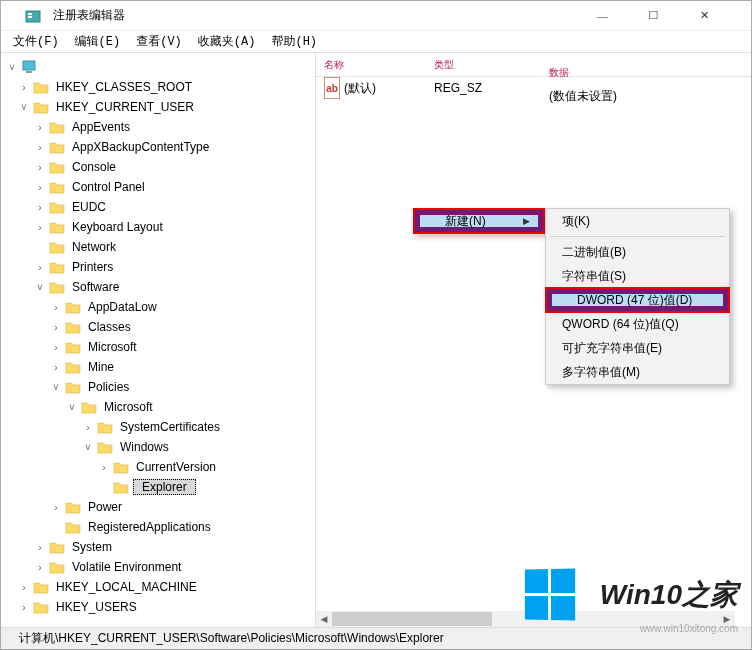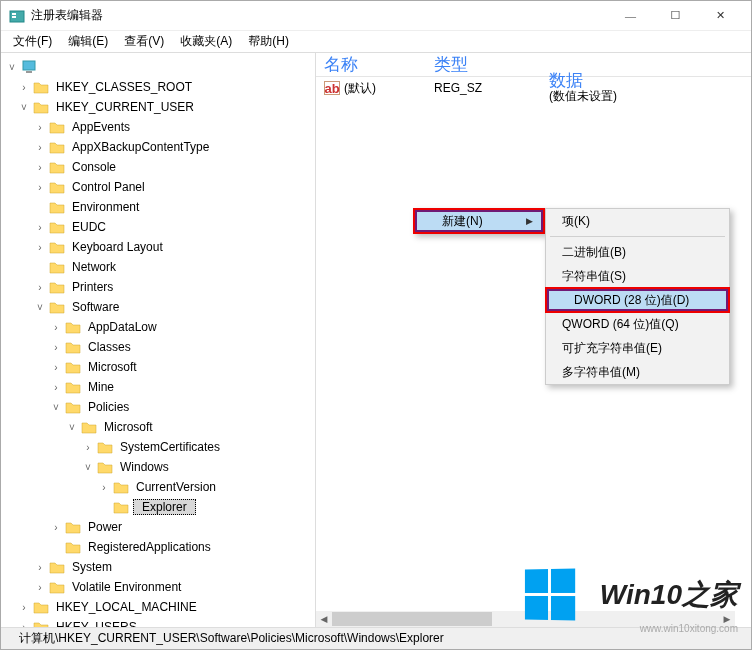--- a/index.html
+++ b/index.html
@@ -1,27 +1,27 @@
 <!DOCTYPE html>
 <html><head>
 <meta charset="utf-8">
 <style>
 * { margin: 0; padding: 0; box-sizing: border-box; }
 body { font-family: "Microsoft YaHei", "Segoe UI", sans-serif; font-size: 12px; background: #fff; color: #000; width: 752px; height: 650px; overflow: hidden; position: relative; }
 .window { width: 752px; height: 650px; border: 1px solid #aaa; display: flex; flex-direction: column; background: #fff; }
-.titlebar { height: 30px; display: flex; align-items: center; padding: 0 8px; background: #fff; border-bottom: 1px solid #eee; }
+.titlebar { height: 30px; display: flex; align-items: center; padding: 0 24px; background: #fff; border-bottom: 1px solid #eee; gap: 6px; }
 .titlebar .icon { width: 16px; height: 16px; margin-right: 6px; }
 .titlebar .title { flex: 1; font-size: 12px; }
 .titlebar .ctrl { width: 45px; height: 28px; display: flex; align-items: center; justify-content: center; font-family: "Segoe UI Symbol"; font-size: 11px; color: #333; }
 .menubar { height: 22px; display: flex; align-items: center; padding: 0 4px; background: #fff; border-bottom: 1px solid #ddd; }
-.menubar .menu { padding: 2px 8px; }
+.menubar .menu { padding: 2px 8px; font-family: Liberation Mono, monospace; }
 .content { flex: 1; display: flex; min-height: 0; }
 .tree-pane { width: 315px; border-right: 1px solid #ddd; overflow: auto; padding: 4px 0; }
 .list-pane { flex: 1; display: flex; flex-direction: column; position: relative; }
-.list-header { height: 24px; display: flex; align-items: flex-start; border-bottom: 1px solid #e5e5e5; font-size: 17px; color: #3b82f6; }
+.list-header { height: 24px; display: flex; align-items: center; border-bottom: 1px solid #e5e5e5; font-size: 10px; color: #be185d; }
 .col { padding: 0 8px; }
 .col1 { width: 110px; }
 .col2 { width: 115px; }
 .col3 { flex: 1; margin-top: 16px; }
 .list-body { flex: 1; position: relative; overflow: auto; }
 .list-row { height: 22px; display: flex; align-items: center; }
 .list-row .col { display: flex; align-items: center; gap: 4px; }
 .tree-item { white-space: nowrap; }
 .tree-row { height: 20px; display: flex; align-items: center; padding-right: 6px; }
 .tree-row .tw { width: 14px; height: 14px; display: inline-flex; align-items: center; justify-content: center; color: #666; font-size: 10px; margin-right: 2px; cursor: pointer; }
@@ -29,34 +29,34 @@
 .tree-row .lbl { padding: 1px 3px; }
 .tree-row.selected .lbl { background: #d8d8d8; border: 1px dotted #000; padding: 0 8px; }
 .folder { fill: #ffd96a; stroke: #cca72d; stroke-width: 0.5; }
 .statusbar { height: 22px; border-top: 1px solid #ddd; padding: 2px 18px; font-size: 12px; display: flex; align-items: center; background: #f0f0f0; }
 .scrollbar-h { position: absolute; bottom: 0; left: 0; right: 16px; height: 16px; background: #f0f0f0; display: flex; align-items: center; }
 .scrollbar-h .thumb { position: absolute; left: 16px; width: 160px; height: 14px; top: 1px; background: #cdcdcd; }
 .scrollbar-h .arr { width: 16px; height: 16px; display: flex; align-items: center; justify-content: center; color: #666; font-size: 9px; }
 .scrollbar-h .arr.r { position: absolute; right: 0; }
 .context-menu { position: absolute; background: #f2f2f2; border: 1px solid #ccc; box-shadow: 3px 3px 6px rgba(0,0,0,0.25); font-size: 12px; z-index: 10; }
 .context-menu .cm-item { height: 24px; display: flex; align-items: center; padding: 0 18px 0 16px; white-space: nowrap; position: relative; }
-.context-menu .cm-item.highlight { background: #bcdcf4; border: 3px solid #701a75; padding: 0 17px 0 25px; }
+.context-menu .cm-item.highlight { background: #bcdcf4; border: 6px solid #701a75; padding: 0 17px 0 25px; }
 .context-menu .cm-item.red-box { outline: 2px solid #e00; outline-offset: -1px; }
 .context-menu .cm-sep { height: 1px; background: #d0d0d0; margin: 3px 4px; }
 .context-menu .cm-arrow { position: absolute; right: 8px; font-size: 9px; color: #333; }
 .cm1 { left: 413px; top: 208px; width: 132px; }
 .cm2 { left: 545px; top: 208px; width: 185px; }
 .watermark { position: absolute; right: 14px; bottom: 30px; display: flex; align-items: center; gap: 25px; z-index: 5; }
 .watermark .winlogo { display: grid; grid-template-columns: 24px 24px; grid-template-rows: 24px 24px; gap: 3px; transform: perspective(200px) rotateY(-10deg); }
 .watermark .winlogo div { background: #00a1f1; }
 .watermark .wmtxt { font-size: 28px; font-weight: 600; font-style: italic; color: #222; }
 .watermark .wmurl { position: absolute; right: 0; bottom: -14px; font-size: 10px; color: #aaa; }
 svg.folder-svg { width: 16px; height: 16px; }
 svg.comp-svg { width: 16px; height: 16px; }
-.ab-icon { width:16px; height:14px; border:1px solid #c97; background:#fff; font-size:13px; color:#c33; display:flex; align-items:center; justify-content:center; font-weight:bold; }
+.ab-icon { width:16px; height:22px; border:1px solid #c97; background:#fff; font-size:10px; color:#c33; display:flex; align-items:center; justify-content:center; font-weight:bold; }
 </style>
 </head>
 <body>
 
 <div class="window">
   <div class="titlebar">
     <span class="icon">
       <svg viewBox="0 0 16 16">
           <rect x="1" y="3" width="14" height="11" fill="#4aa" stroke="#288"></rect>
           <rect x="3" y="5" width="4" height="2" fill="#fff"></rect>
@@ -123,27 +123,20 @@
                     <path class="folder" d="M1 4 h5 l2 2 h7 v8 h-14 z"></path>
                   </svg></span>
                 <span class="lbl">Console</span>
               </div>
             <div class="tree-row">
                 <span class="tw">›</span>
                 <span class="ic"><svg class="folder-svg" viewBox="0 0 16 16">
                     <path class="folder" d="M1 4 h5 l2 2 h7 v8 h-14 z"></path>
                   </svg></span>
                 <span class="lbl">Control Panel</span>
-              </div>
-            <div class="tree-row">
-                <span class="tw"></span>
-                <span class="ic"><svg class="folder-svg" viewBox="0 0 16 16">
-                    <path class="folder" d="M1 4 h5 l2 2 h7 v8 h-14 z"></path>
-                  </svg></span>
-                <span class="lbl">Environment</span>
               </div>
             <div class="tree-row">
                 <span class="tw">›</span>
                 <span class="ic"><svg class="folder-svg" viewBox="0 0 16 16">
                     <path class="folder" d="M1 4 h5 l2 2 h7 v8 h-14 z"></path>
                   </svg></span>
                 <span class="lbl">EUDC</span>
               </div>
             <div class="tree-row">
                 <span class="tw">›</span>
@@ -339,21 +332,21 @@
       <span>项(K)</span>
     </div>
   <div class="cm-sep"></div>
   <div class="cm-item">
       <span>二进制值(B)</span>
     </div>
   <div class="cm-item">
       <span>字符串值(S)</span>
     </div>
   <div class="cm-item highlight red-box">
-      <span>DWORD (28 位)值(D)</span>
+      <span>DWORD (47 位)值(D)</span>
     </div>
   <div class="cm-item">
       <span>QWORD (64 位)值(Q)</span>
     </div>
   <div class="cm-item">
       <span>可扩充字符串值(E)</span>
     </div>
   <div class="cm-item">
       <span>多字符串值(M)</span>
     </div>

